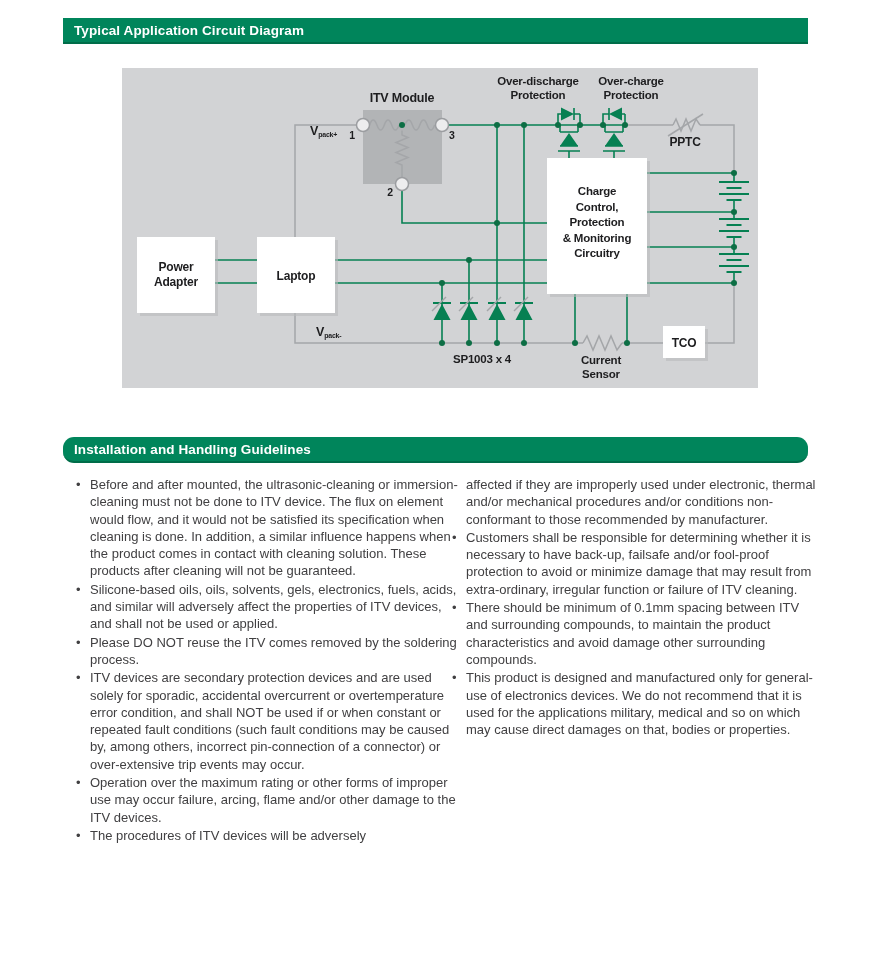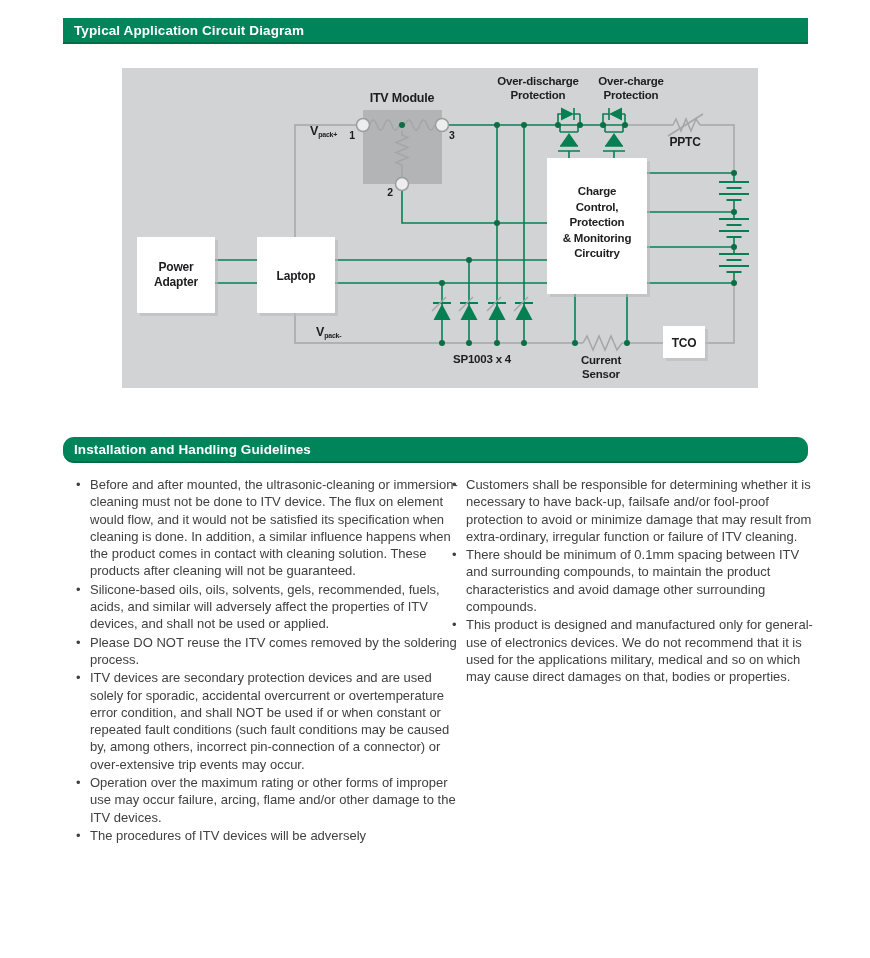--- a/index.html
+++ b/index.html
@@ -216,21 +216,21 @@
     <span>Installation and Handling Guidelines</span>
   </div>
 
   <div class="col" id="col-left">
     <div class="bullet-item">
         <span class="bullet">•</span>
         <span class="btext">Before and after mounted, the ultrasonic-cleaning or immersion-cleaning must not be done to ITV device. The flux on element would flow, and it would not be satisfied its specification when cleaning is done. In addition, a similar influence happens when the product comes in contact with cleaning solution. These products after cleaning will not be guaranteed.</span>
       </div>
     <div class="bullet-item">
         <span class="bullet">•</span>
-        <span class="btext">Silicone-based oils, oils, solvents, gels, recommended, fuels, acids, and similar will adversely affect the properties of ITV devices, and shall not be used or applied.</span>
+        <span class="btext">Silicone-based oils, oils, solvents, gels, electronics, fuels, acids, and similar will adversely affect the properties of ITV devices, and shall not be used or applied.</span>
       </div>
     <div class="bullet-item">
         <span class="bullet">•</span>
         <span class="btext">Please DO NOT reuse the ITV comes removed by the soldering process.</span>
       </div>
     <div class="bullet-item">
         <span class="bullet">•</span>
         <span class="btext">ITV devices are secondary protection devices and are used solely for sporadic, accidental overcurrent or overtemperature error condition, and shall NOT be used if or when constant or repeated fault conditions (such fault conditions may be caused by, among others, incorrect pin-connection of a connector) or over-extensive trip events may occur.</span>
       </div>
     <div class="bullet-item">
@@ -238,20 +238,24 @@
         <span class="btext">Operation over the maximum rating or other forms of improper use may occur failure, arcing, flame and/or other damage to the ITV devices.</span>
       </div>
     <div class="bullet-item">
         <span class="bullet">•</span>
         <span class="btext">The procedures of ITV devices will be adversely</span>
       </div>
   </div>
 
   <div class="col" id="col-right">
     <div class="bullet-item">
+        <span class="bullet"></span>
+        <span class="btext">affected if they are improperly used under electronic, thermal and/or mechanical procedures and/or conditions non-conformant to those recommended by manufacturer.</span>
+      </div>
+    <div class="bullet-item">
         <span class="bullet">•</span>
         <span class="btext">Customers shall be responsible for determining whether it is necessary to have back-up, failsafe and/or fool-proof protection to avoid or minimize damage that may result from extra-ordinary, irregular function or failure of ITV cleaning.</span>
       </div>
     <div class="bullet-item">
         <span class="bullet">•</span>
         <span class="btext">There should be minimum of 0.1mm spacing between ITV and surrounding compounds, to maintain the product characteristics and avoid damage other surrounding compounds.</span>
       </div>
     <div class="bullet-item">
         <span class="bullet">•</span>
         <span class="btext">This product is designed and manufactured only for general-use of electronics devices. We do not recommend that it is used for the applications military, medical and so on which may cause direct damages on that, bodies or properties.</span>

